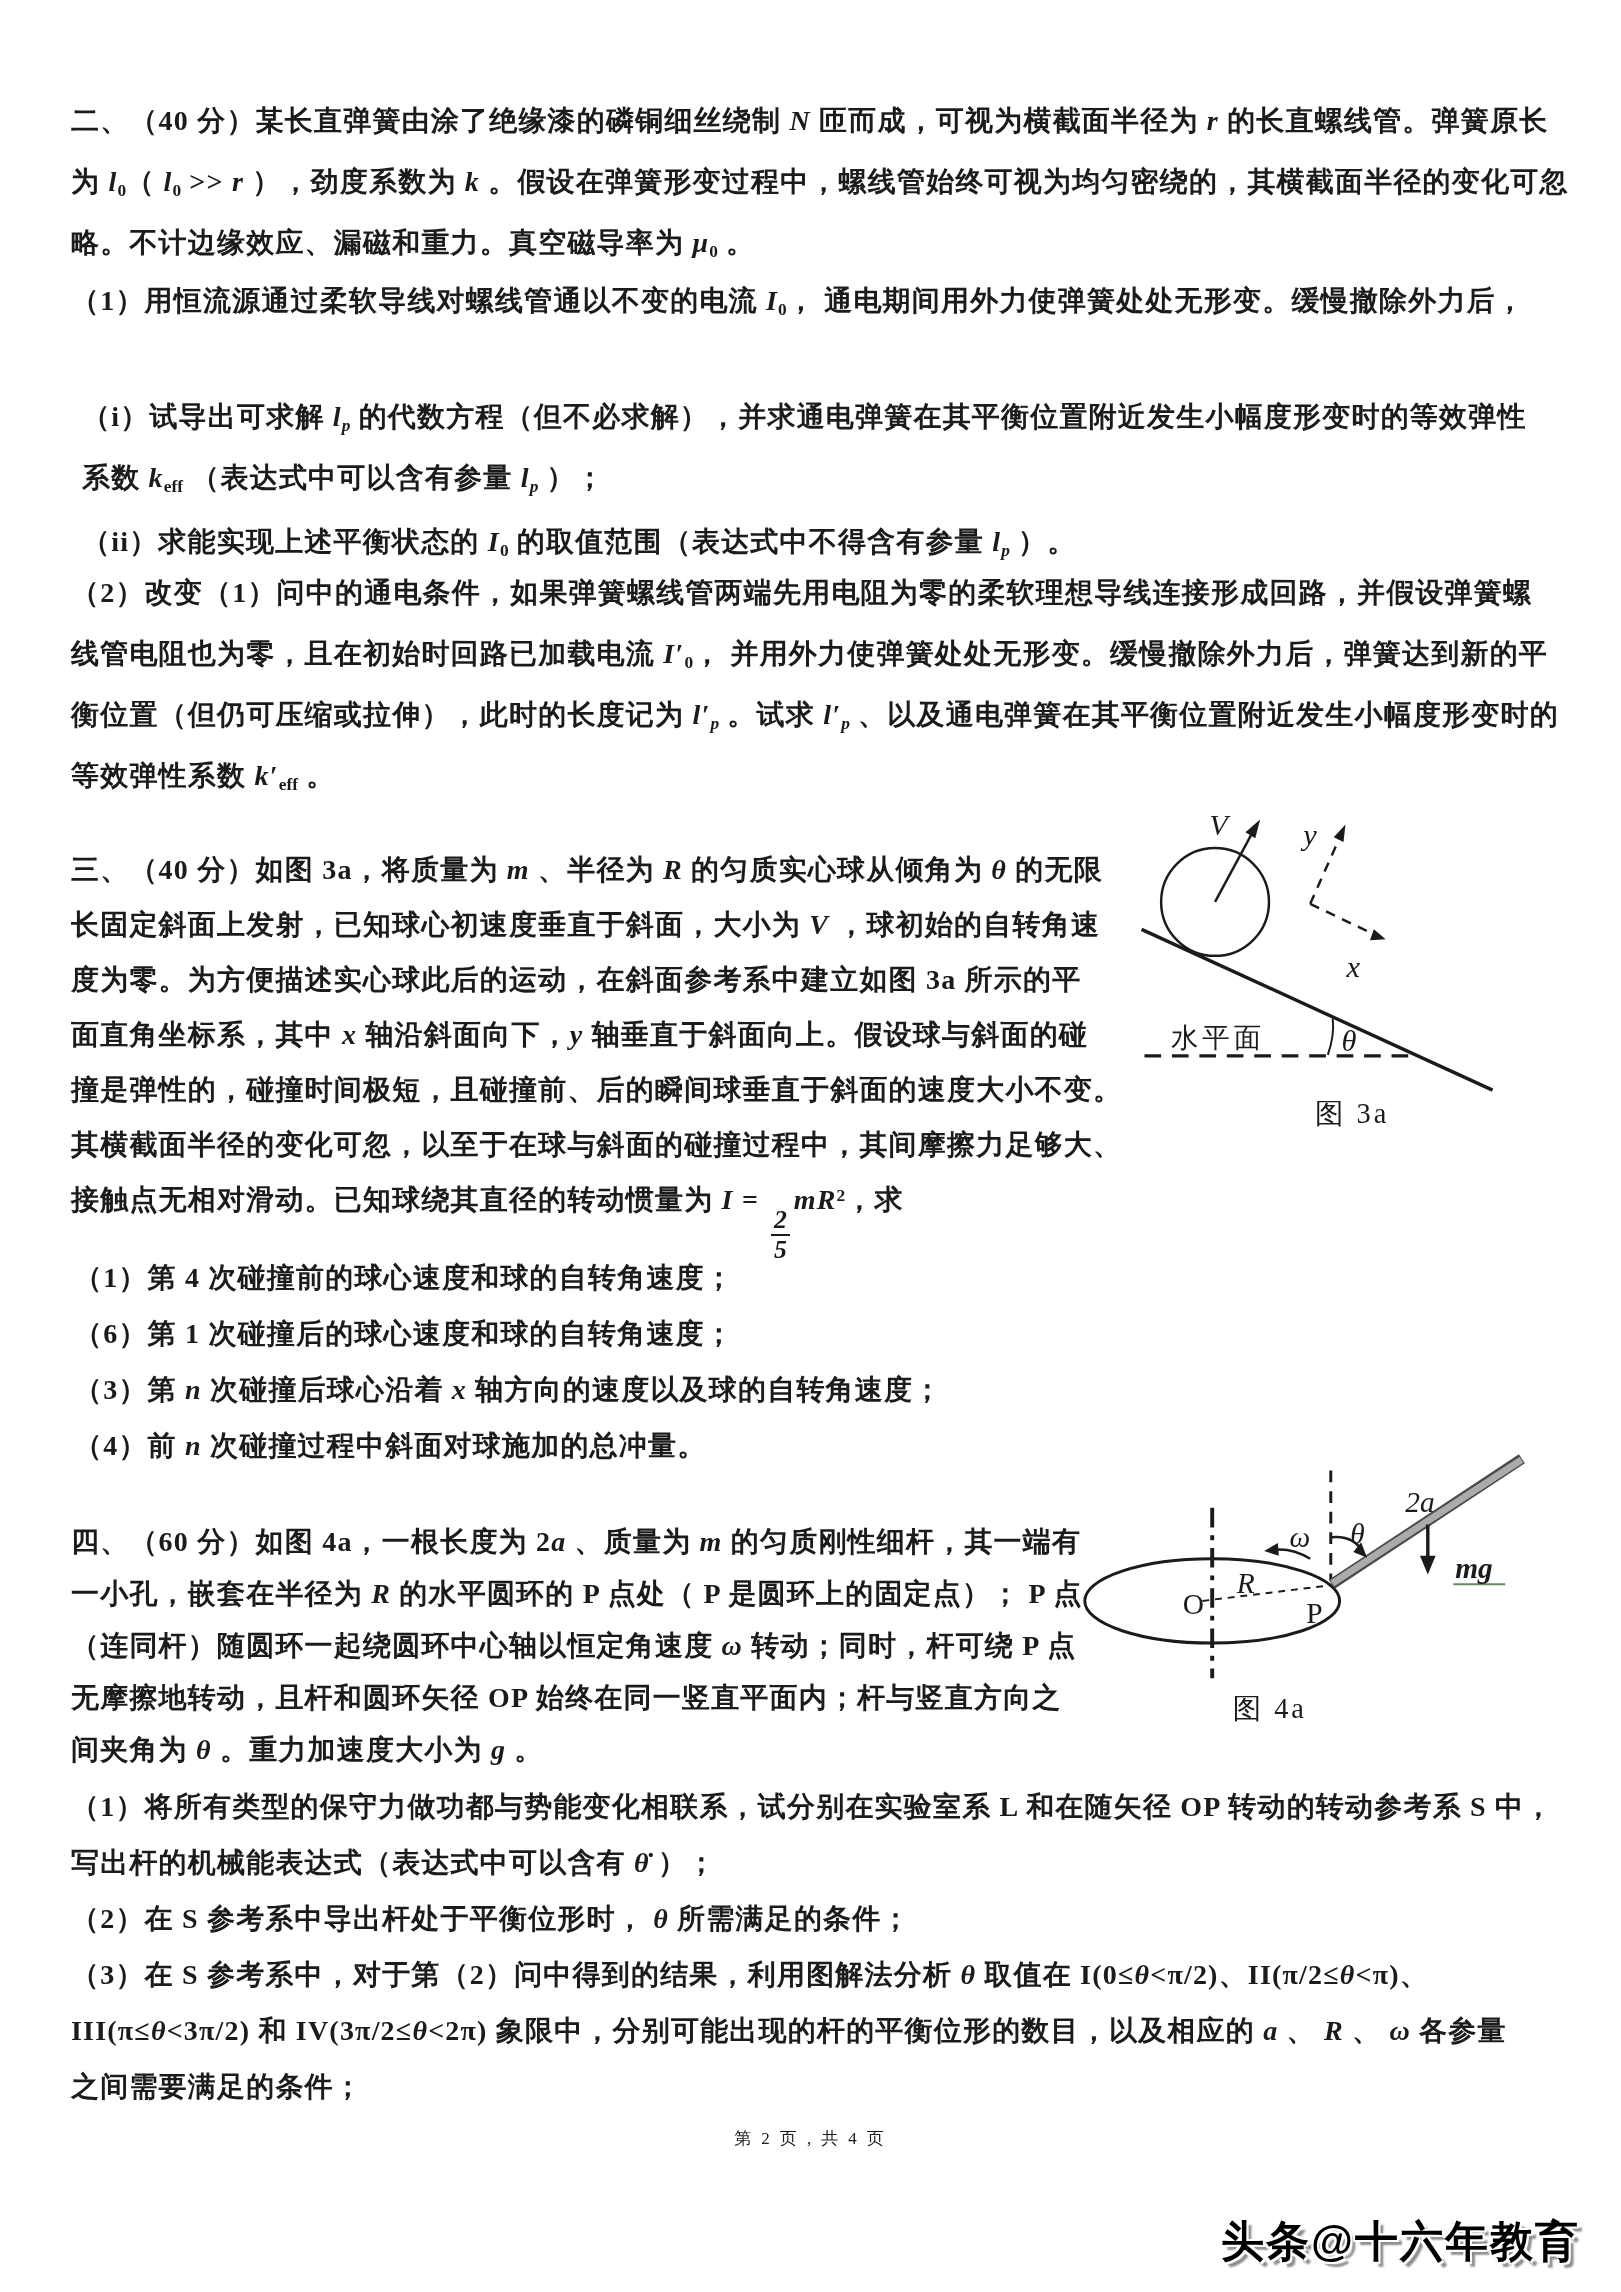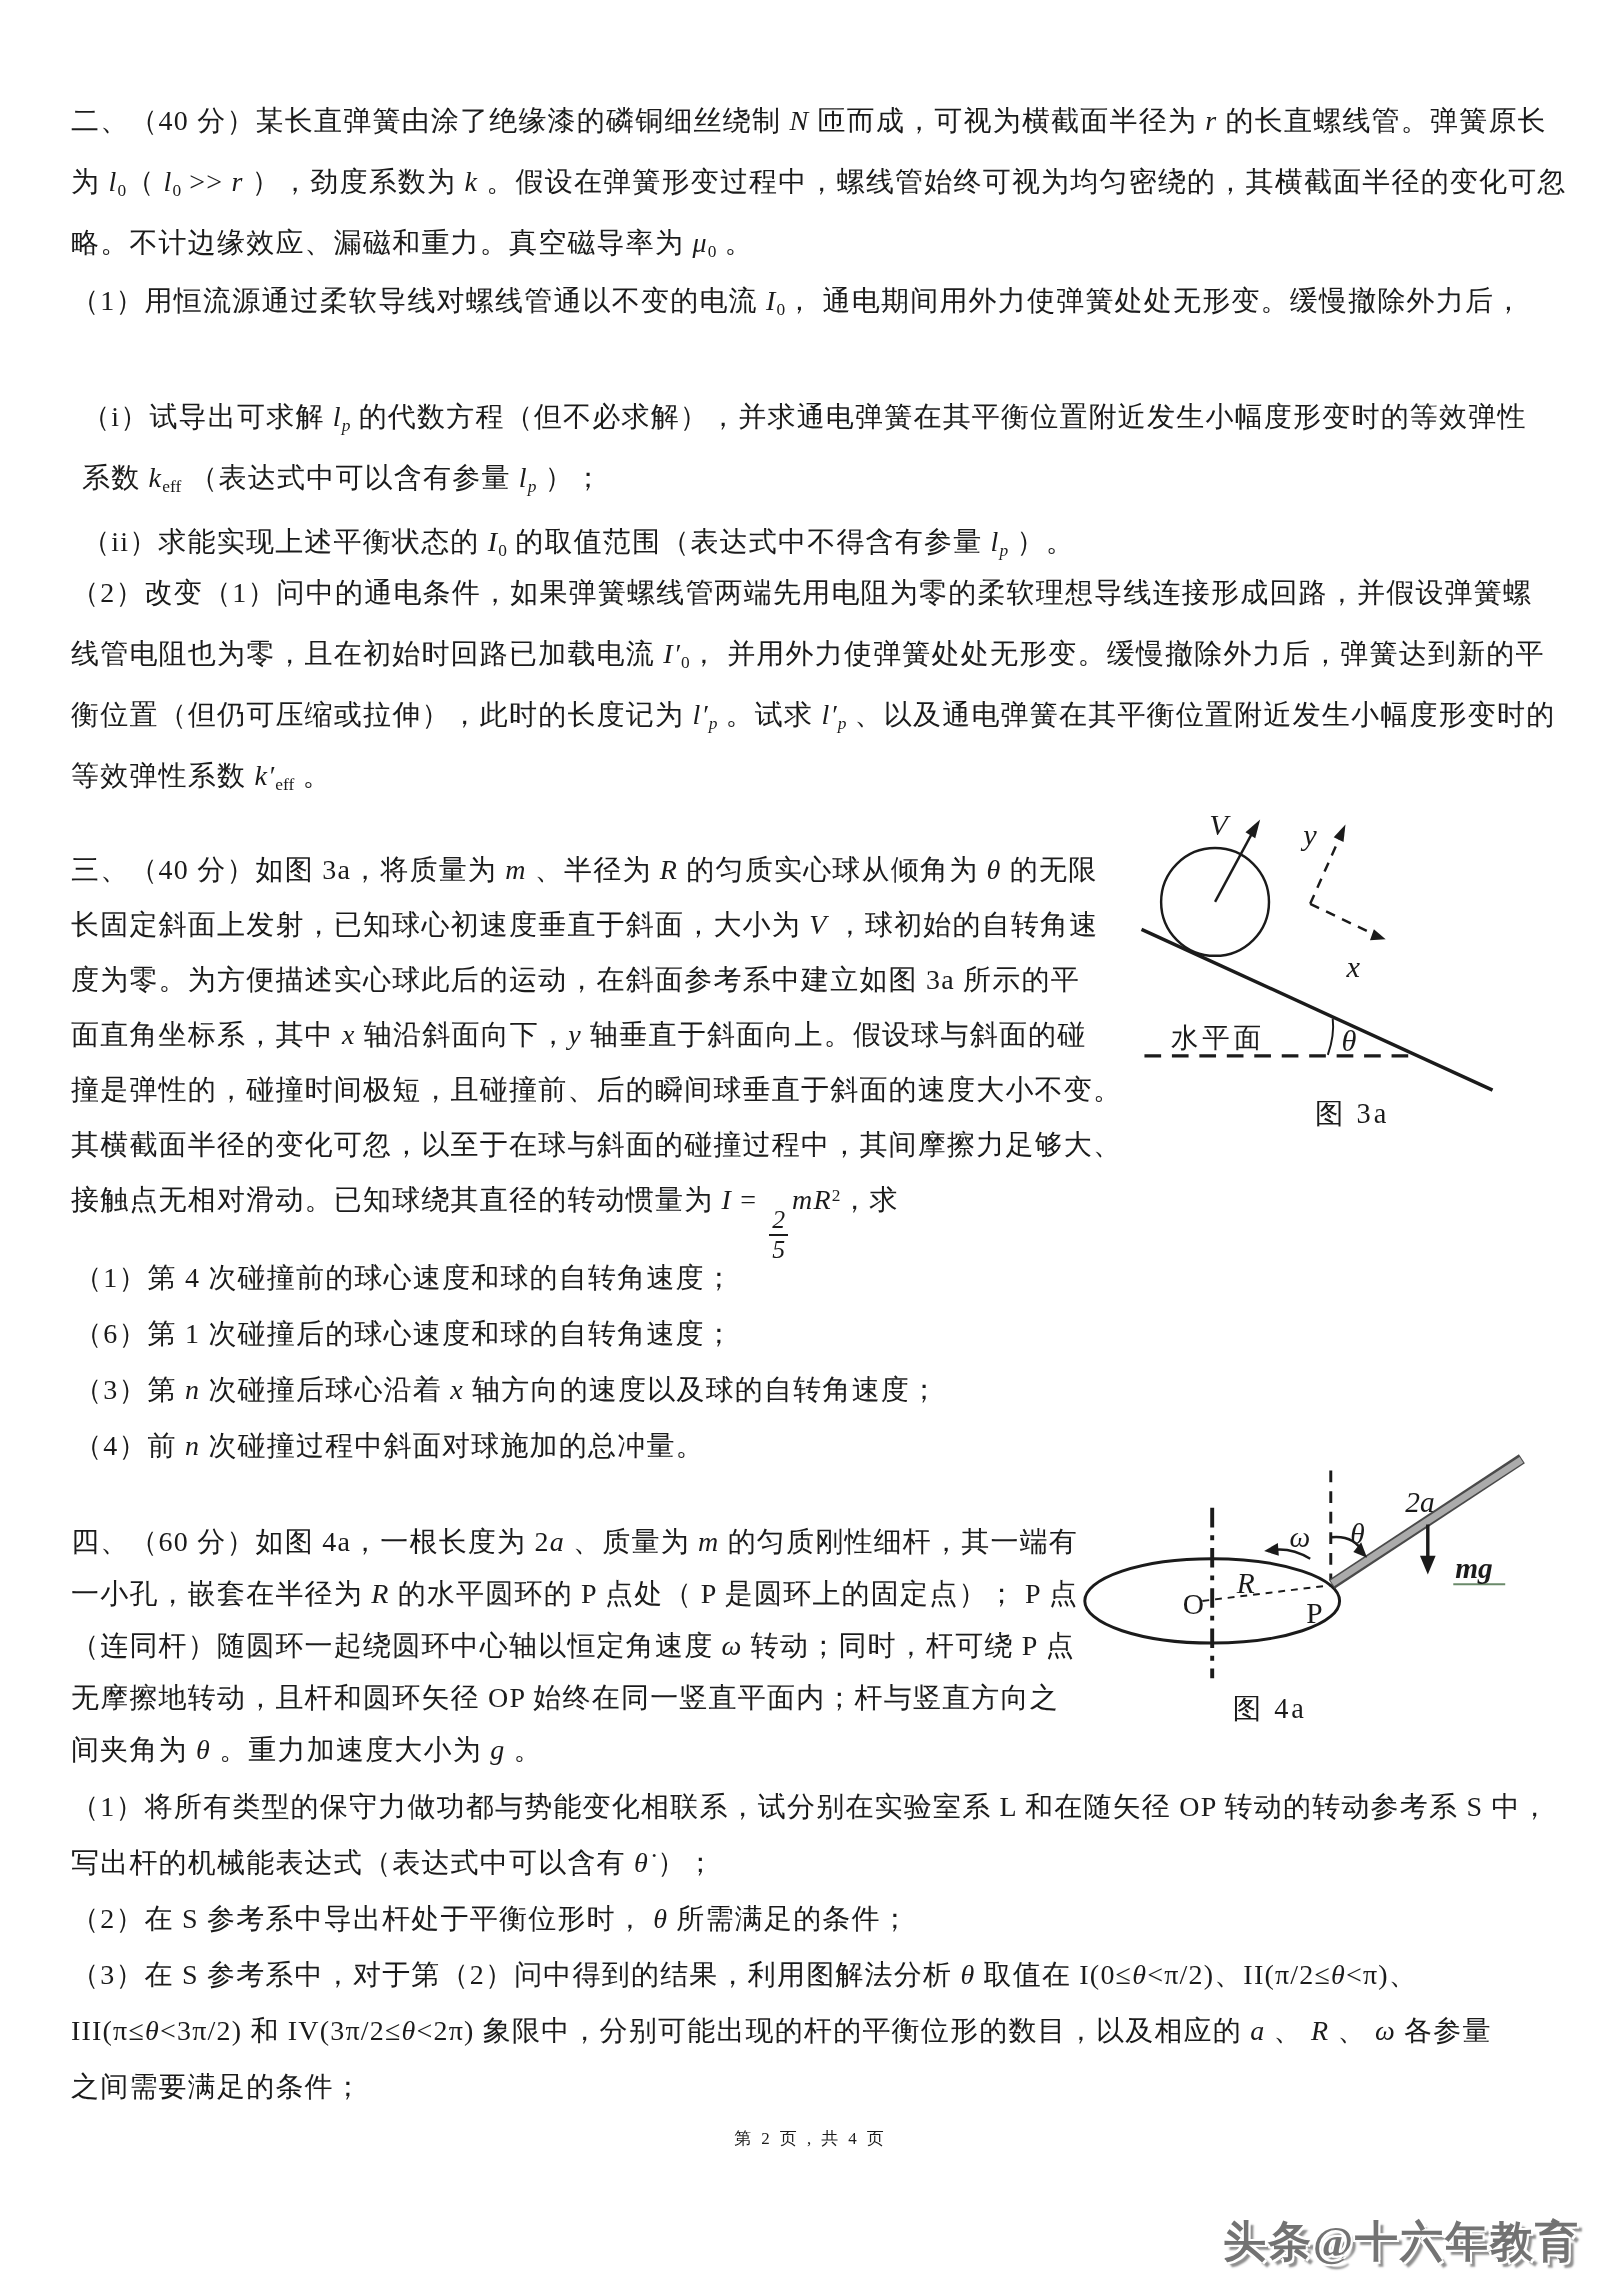--- a/index.html
+++ b/index.html
@@ -2,36 +2,36 @@
 <html><head>
 <meta charset="utf-8">
 <style>
   html,body{margin:0;padding:0;background:#888;}
   .page{
     position:relative;width:1621px;height:2293px;background:#ffffff;
     font-family:"Liberation Serif","DejaVu Serif",serif;color:#1b1b1b;
     overflow:hidden;margin:0 auto;
   }
   .block{position:absolute;font-size:28px;letter-spacing:1.2px;}
-  .block .line{height:var(--lh,61px);white-space:nowrap;}
+  .block .line{height:var(--lh,61px);white-space:nowrap;font-weight:bold;}
   i{font-style:italic;font-family:"Liberation Serif","DejaVu Serif",serif;}
   sub,sup{font-size:0.62em;letter-spacing:0;}
   sub{vertical-align:-0.3em;}
   sup{vertical-align:0.45em;}
   .frac{display:inline-flex;flex-direction:column;align-items:center;
     vertical-align:-0.75em;line-height:1.08;font-size:0.92em;letter-spacing:0;
     margin:0 3.9px;font-family:"Liberation Serif","DejaVu Serif",serif;font-style:italic;}
   .frac .den{border-top:2px solid #1b1b1b;padding:0 2.9px;}
   .frac .num{padding:0 2.9px;}
   svg.fig{position:absolute;}
   svg text{font-family:"Liberation Serif","DejaVu Serif",serif;fill:#1b1b1b;}
   .footer{position:absolute;left:0;width:100%;top:2127px;text-align:center;
     font-size:17px;letter-spacing:2.9px;}
   .watermark{position:absolute;top:2213px;right:41px;font-size:43px;font-weight:bold;
-    font-family:Liberation Serif, serif;color:#737373;letter-spacing:2px;
+    font-family:Liberation Sans, sans-serif;color:#000000;letter-spacing:2px;
     text-shadow:2px 2px 0 #fff,-2px -2px 0 #fff,2px -2px 0 #fff,-2px 2px 0 #fff,4.9px 4.9px 2px rgba(0,0,0,.45);}
 </style>
 </head>
 <body>
 
 <div class="page">
 
   <div class="block" style="left:71px;top:102px;--lh:61px">
       <div class="line">二、（40 分）某长直弹簧由涂了绝缘漆的磷铜细丝绕制 <i>N</i> 匝而成，可视为横截面半径为 <i>r</i> 的长直螺线管。弹簧原长</div>
       <div class="line">为 <i>l</i><sub>0</sub>（ <i>l</i><sub>0</sub> &gt;&gt; <i>r</i> ），劲度系数为 <i>k</i> 。假设在弹簧形变过程中，螺线管始终可视为均匀密绕的，其横截面半径的变化可忽</div>

